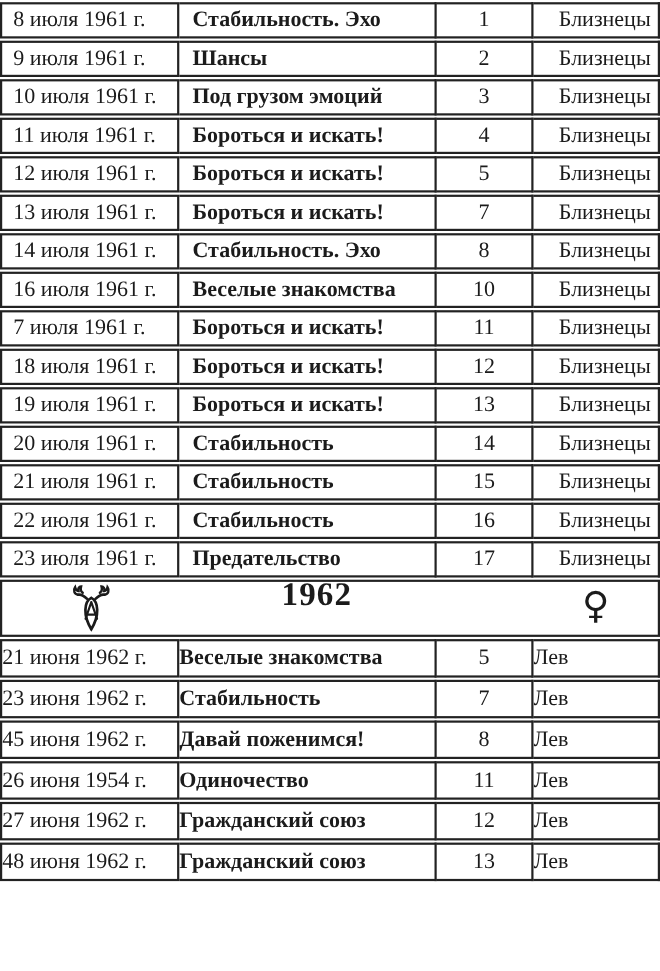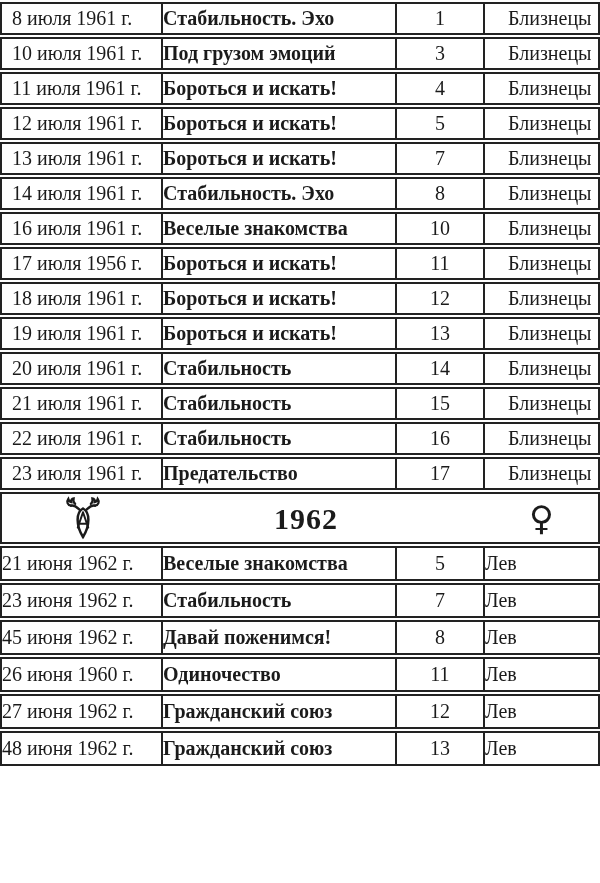--- a/index.html
+++ b/index.html
@@ -35,34 +35,32 @@
     vertical-align: middle;
     padding: 3px 0;
     line-height: 23px;
     font-size: 20px;
     white-space: nowrap;
     overflow: hidden;
   }
   td:first-child { border-left-width: 2px; }
   tr.y62 td { padding: 4px 0; }
   td.c-date   { text-align: left; padding-left: 10px; }
-  td.c-title  { text-align: left; padding-left: 0; font-weight: bold; }
+  td.c-title  { text-align: left; padding-left: 12px; font-weight: bold; }
   td.c-num    { text-align: center; }
   td.c-zodiac { text-align: left; padding-left: 23px; }
   
   tr.divider td {
     padding: 0;
     border-width: 2px;
   }
   .div-wrap {
     display: flex;
-    align-items: center;
     height: 48px;
     width: 100%;
-    gap: 18px;
   }
   .seg-crab {
     width: 161px;
     text-align: center;
     display: flex;
     justify-content: center;
     align-items: center;
   }
   .seg-year {
     width: 250px;
@@ -94,20 +92,26 @@
     </colgroup>
 
     <tbody id="tbody-1961">
         <tr class="row y61">
           <td class="c-date">8 июля 1961 г.</td>
           <td class="c-title">Стабильность. Эхо</td>
           <td class="c-num">1</td>
           <td class="c-zodiac">Близнецы</td>
         </tr>
         <tr class="row y61">
+          <td class="c-date">9 июля 1961 г.</td>
+          <td class="c-title">Шансы</td>
+          <td class="c-num">2</td>
+          <td class="c-zodiac">Близнецы</td>
+        </tr>
+        <tr class="row y61">
           <td class="c-date">10 июля 1961 г.</td>
           <td class="c-title">Под грузом эмоций</td>
           <td class="c-num">3</td>
           <td class="c-zodiac">Близнецы</td>
         </tr>
         <tr class="row y61">
           <td class="c-date">11 июля 1961 г.</td>
           <td class="c-title">Бороться и искать!</td>
           <td class="c-num">4</td>
           <td class="c-zodiac">Близнецы</td>
@@ -130,21 +134,21 @@
           <td class="c-num">8</td>
           <td class="c-zodiac">Близнецы</td>
         </tr>
         <tr class="row y61">
           <td class="c-date">16 июля 1961 г.</td>
           <td class="c-title">Веселые знакомства</td>
           <td class="c-num">10</td>
           <td class="c-zodiac">Близнецы</td>
         </tr>
         <tr class="row y61">
-          <td class="c-date">17 июля 1956 г.</td>
+          <td class="c-date">7 июля 1961 г.</td>
           <td class="c-title">Бороться и искать!</td>
           <td class="c-num">11</td>
           <td class="c-zodiac">Близнецы</td>
         </tr>
         <tr class="row y61">
           <td class="c-date">18 июля 1961 г.</td>
           <td class="c-title">Бороться и искать!</td>
           <td class="c-num">12</td>
           <td class="c-zodiac">Близнецы</td>
         </tr>
@@ -216,21 +220,21 @@
           <td class="c-num">7</td>
           <td class="c-zodiac">Лев</td>
         </tr>
         <tr class="row y62">
           <td class="c-date">45 июня 1962 г.</td>
           <td class="c-title">Давай поженимся!</td>
           <td class="c-num">8</td>
           <td class="c-zodiac">Лев</td>
         </tr>
         <tr class="row y62">
-          <td class="c-date">26 июня 1960 г.</td>
+          <td class="c-date">26 июня 1954 г.</td>
           <td class="c-title">Одиночество</td>
           <td class="c-num">11</td>
           <td class="c-zodiac">Лев</td>
         </tr>
         <tr class="row y62">
           <td class="c-date">27 июня 1962 г.</td>
           <td class="c-title">Гражданский союз</td>
           <td class="c-num">12</td>
           <td class="c-zodiac">Лев</td>
         </tr>

